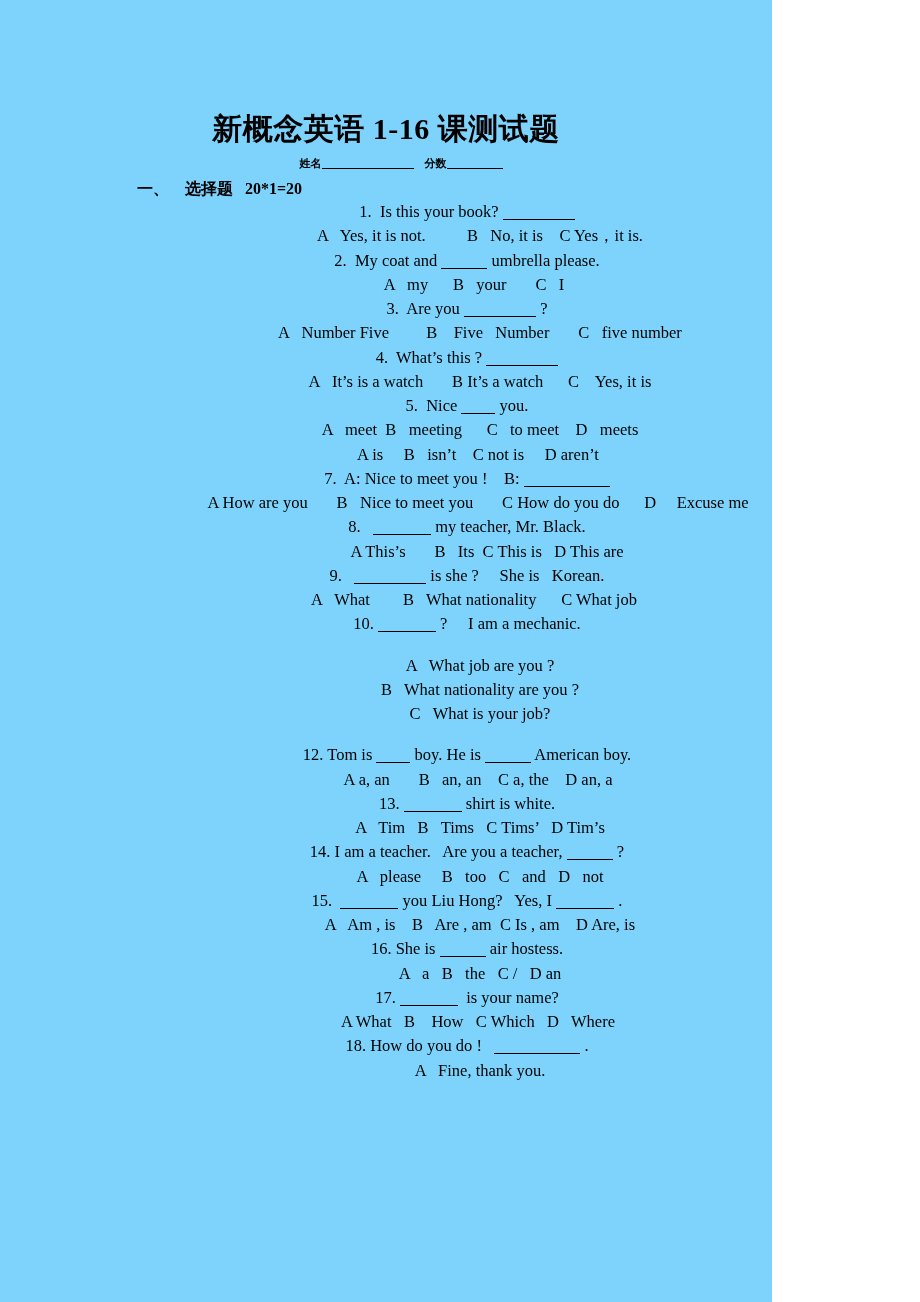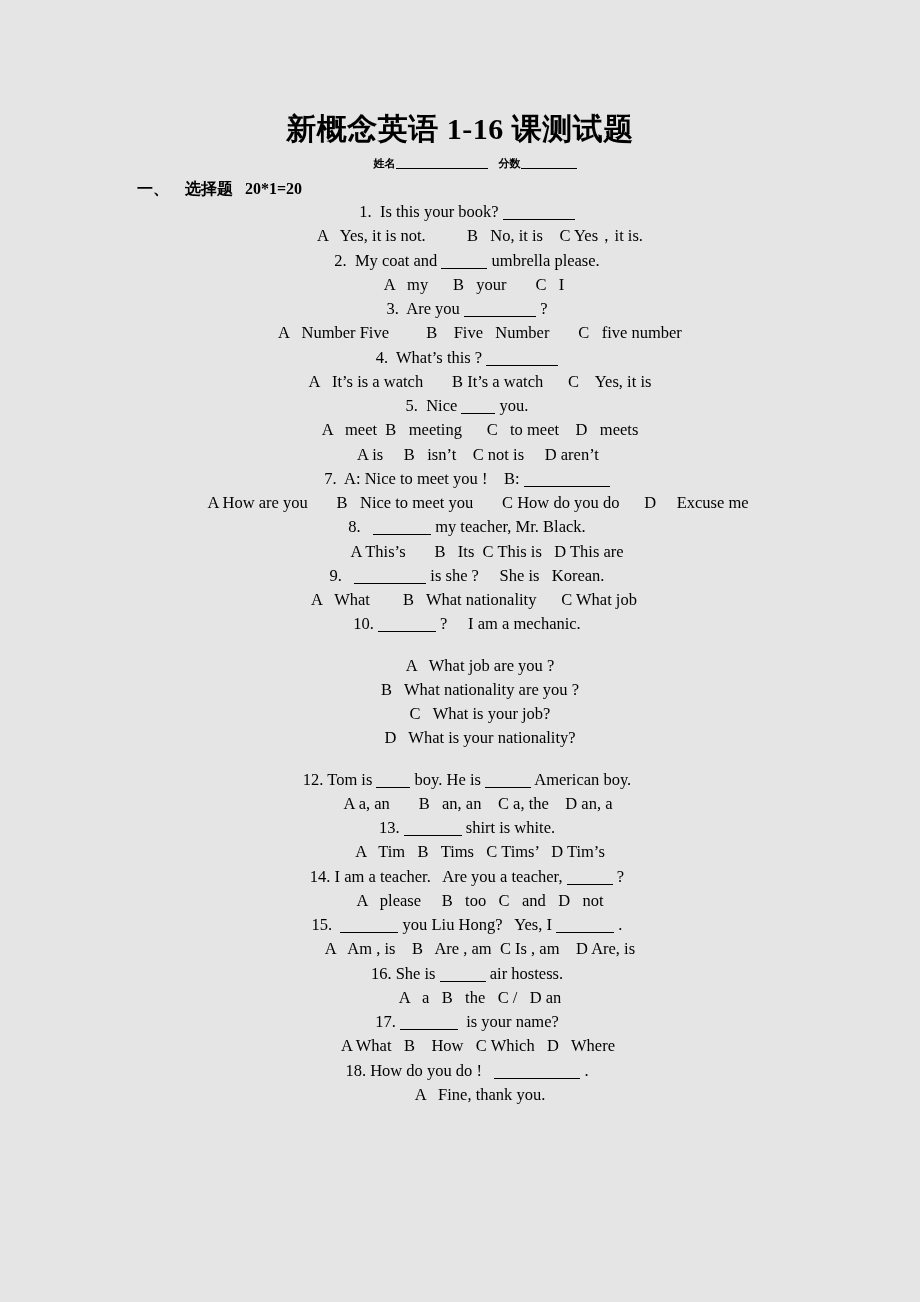--- a/index.html
+++ b/index.html
@@ -9,23 +9,23 @@
   }
   body {
     width: 920px;
     height: 1302px;
     font-family: "Liberation Serif", "DejaVu Serif", serif;
     color: #000000;
     overflow: hidden;
   }
   #page {
     position: relative;
-    width: 920px;
+    width: 772px;
     height: 1302px;
-    background: #e5e5e5;
+    background: #7dd3fc;
     box-sizing: border-box;
     padding: 0;
   }
   .doc-title {
     font-size: 30px;
     font-weight: bold;
     text-align: center;
     margin: 0;
     padding: 112px 0 0 0;
     letter-spacing: 0.5px;
@@ -144,21 +144,20 @@
       <div class="qline hang"><span>9.   </span><span class="blank b-xl"></span><span> is she ?     She is   Korean.</span></div>
       <div class="optline ind-14">A   What        B   What nationality      C What job</div>
     </div>
 
     <div class="qblock">
       <div class="qline hang"><span>10. </span><span class="blank b-l"></span><span> ?     I am a mechanic.</span></div>
       <div class="sub-list">
         <div class="optline ind-26">A   What job are you ?</div>
         <div class="optline ind-26">B   What nationality are you ?</div>
         <div class="optline ind-26">C   What is your job?</div>
-        <div class="optline ind-26">D   What is your nationality?</div>
       </div>
     </div>
 
 
     <div class="qblock">
       <div class="qline hang"><span>12. Tom is </span><span class="blank b-s"></span><span> boy. He is </span><span class="blank b-m"></span><span> American boy.</span></div>
       <div class="optline ind-22">A a, an       B   an, an    C a, the    D an, a</div>
     </div>
 
     <div class="qblock">

